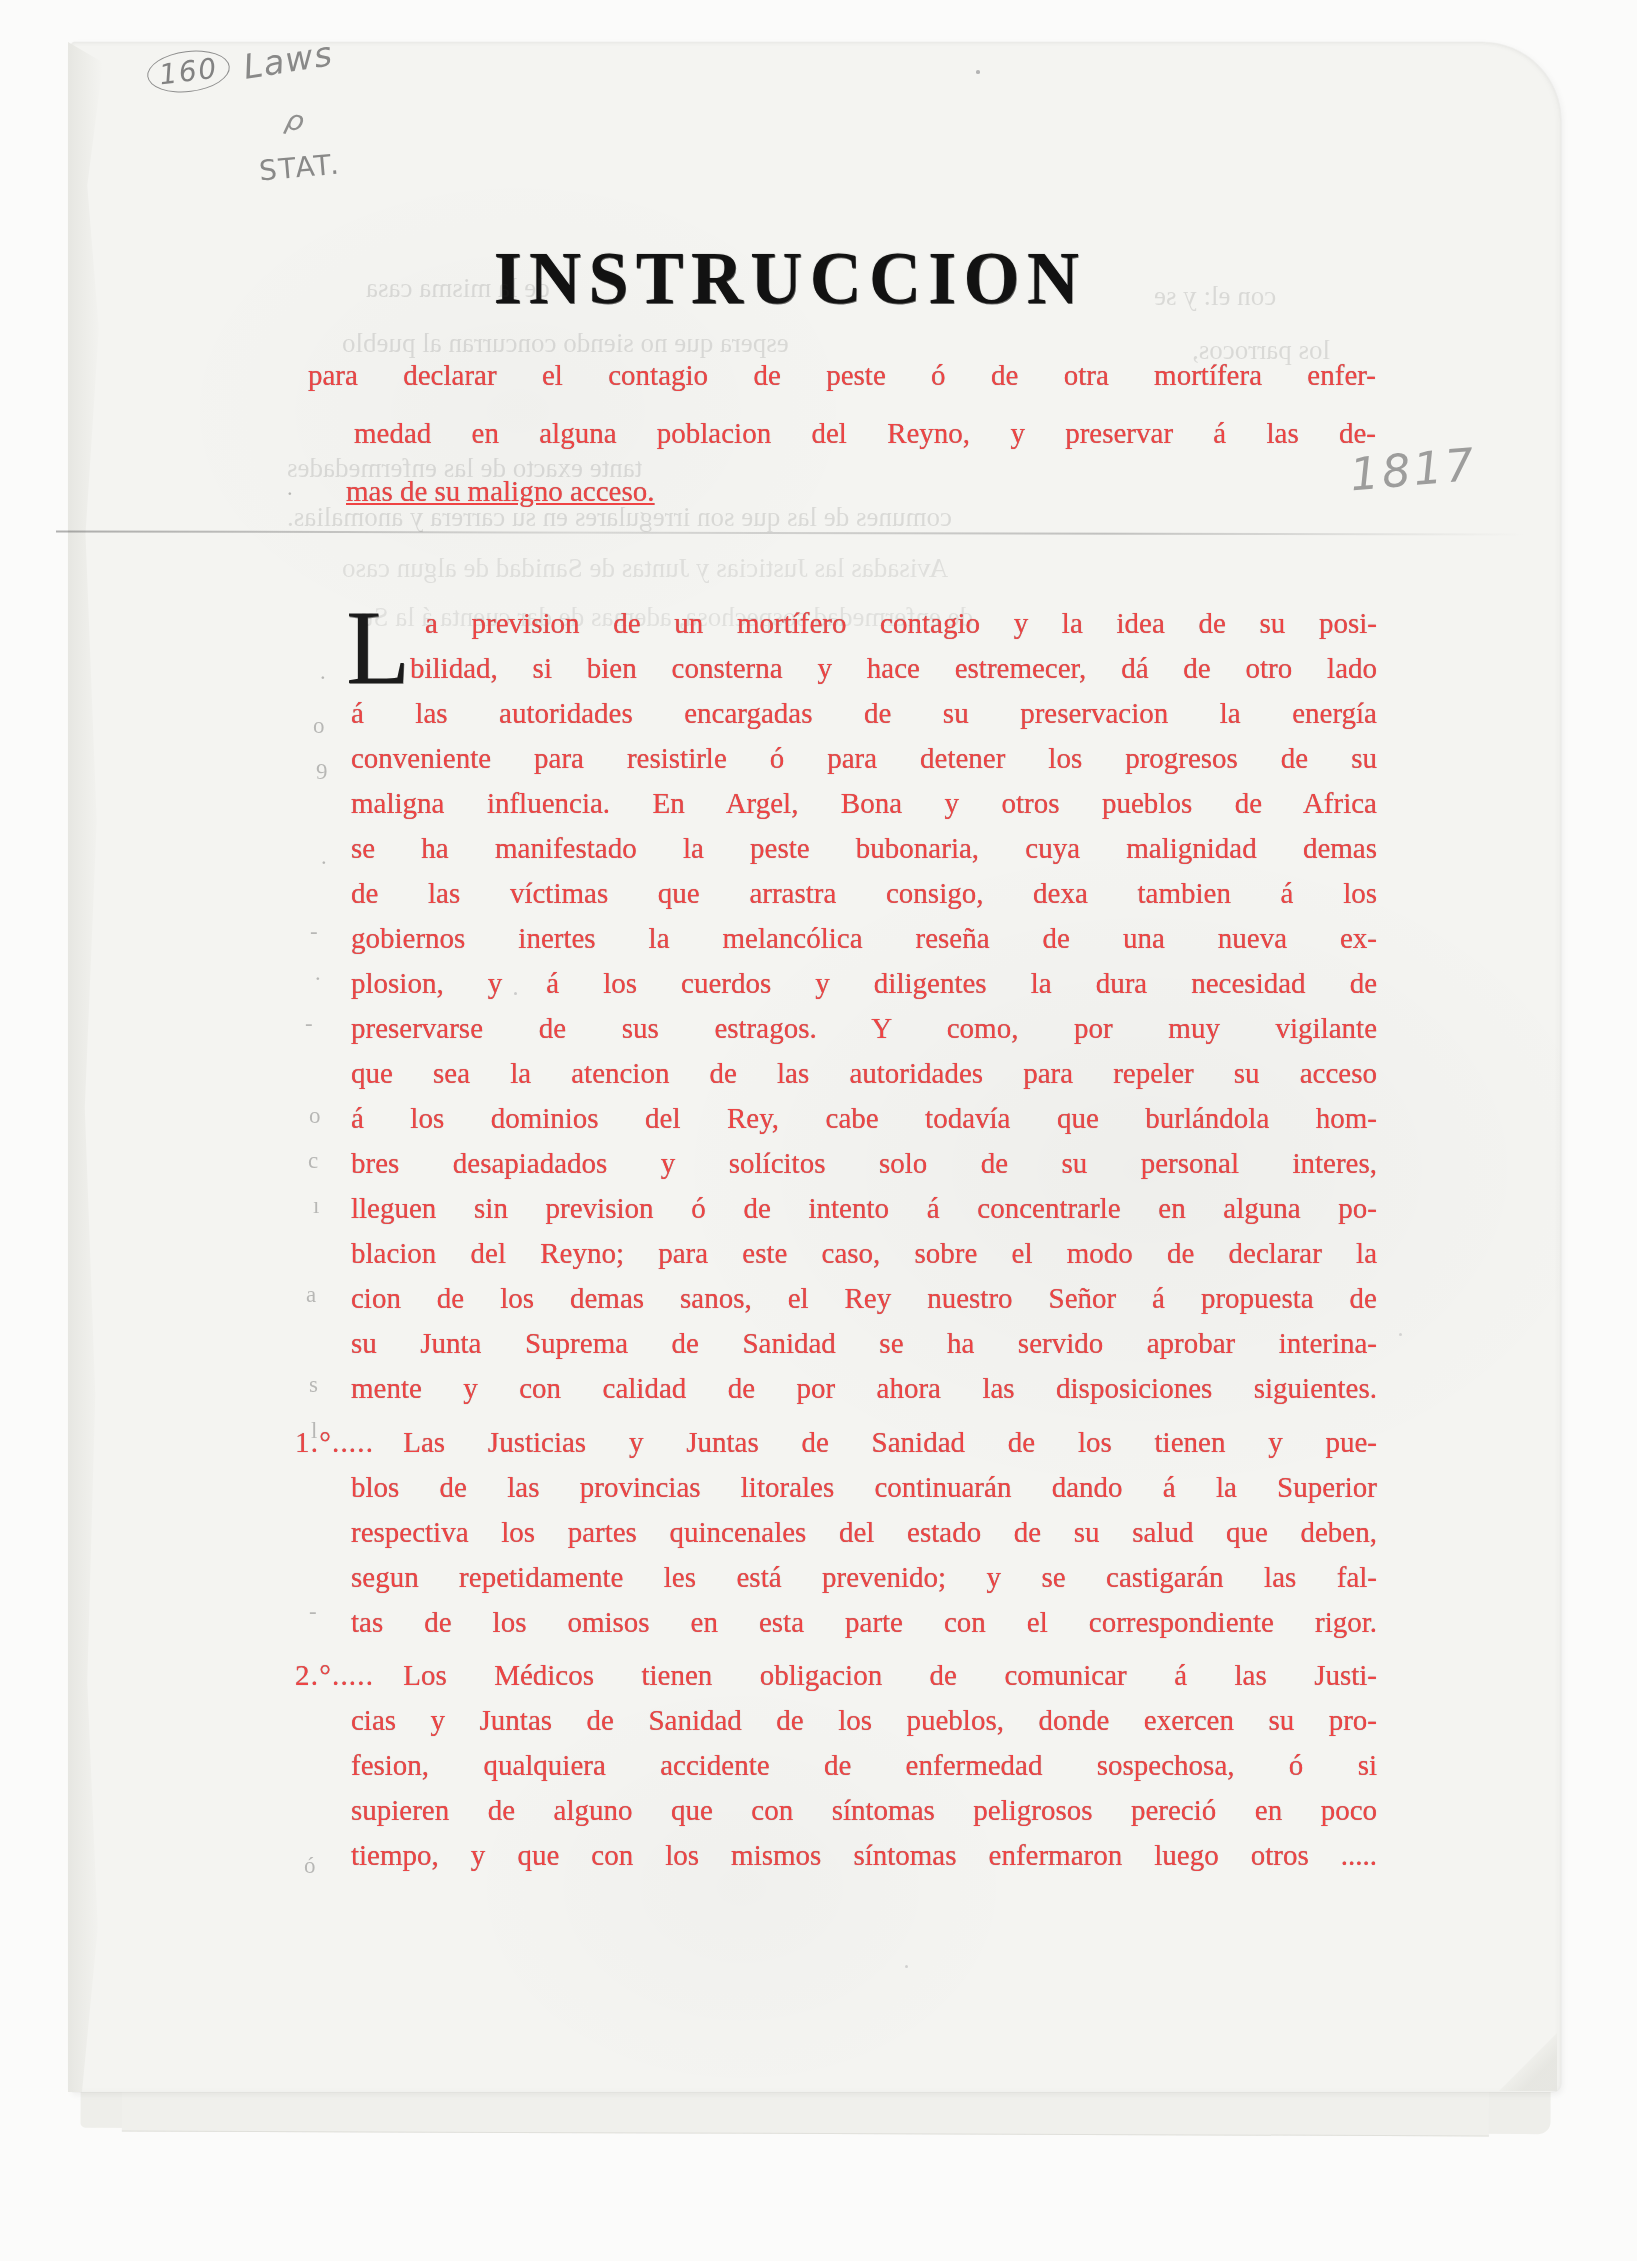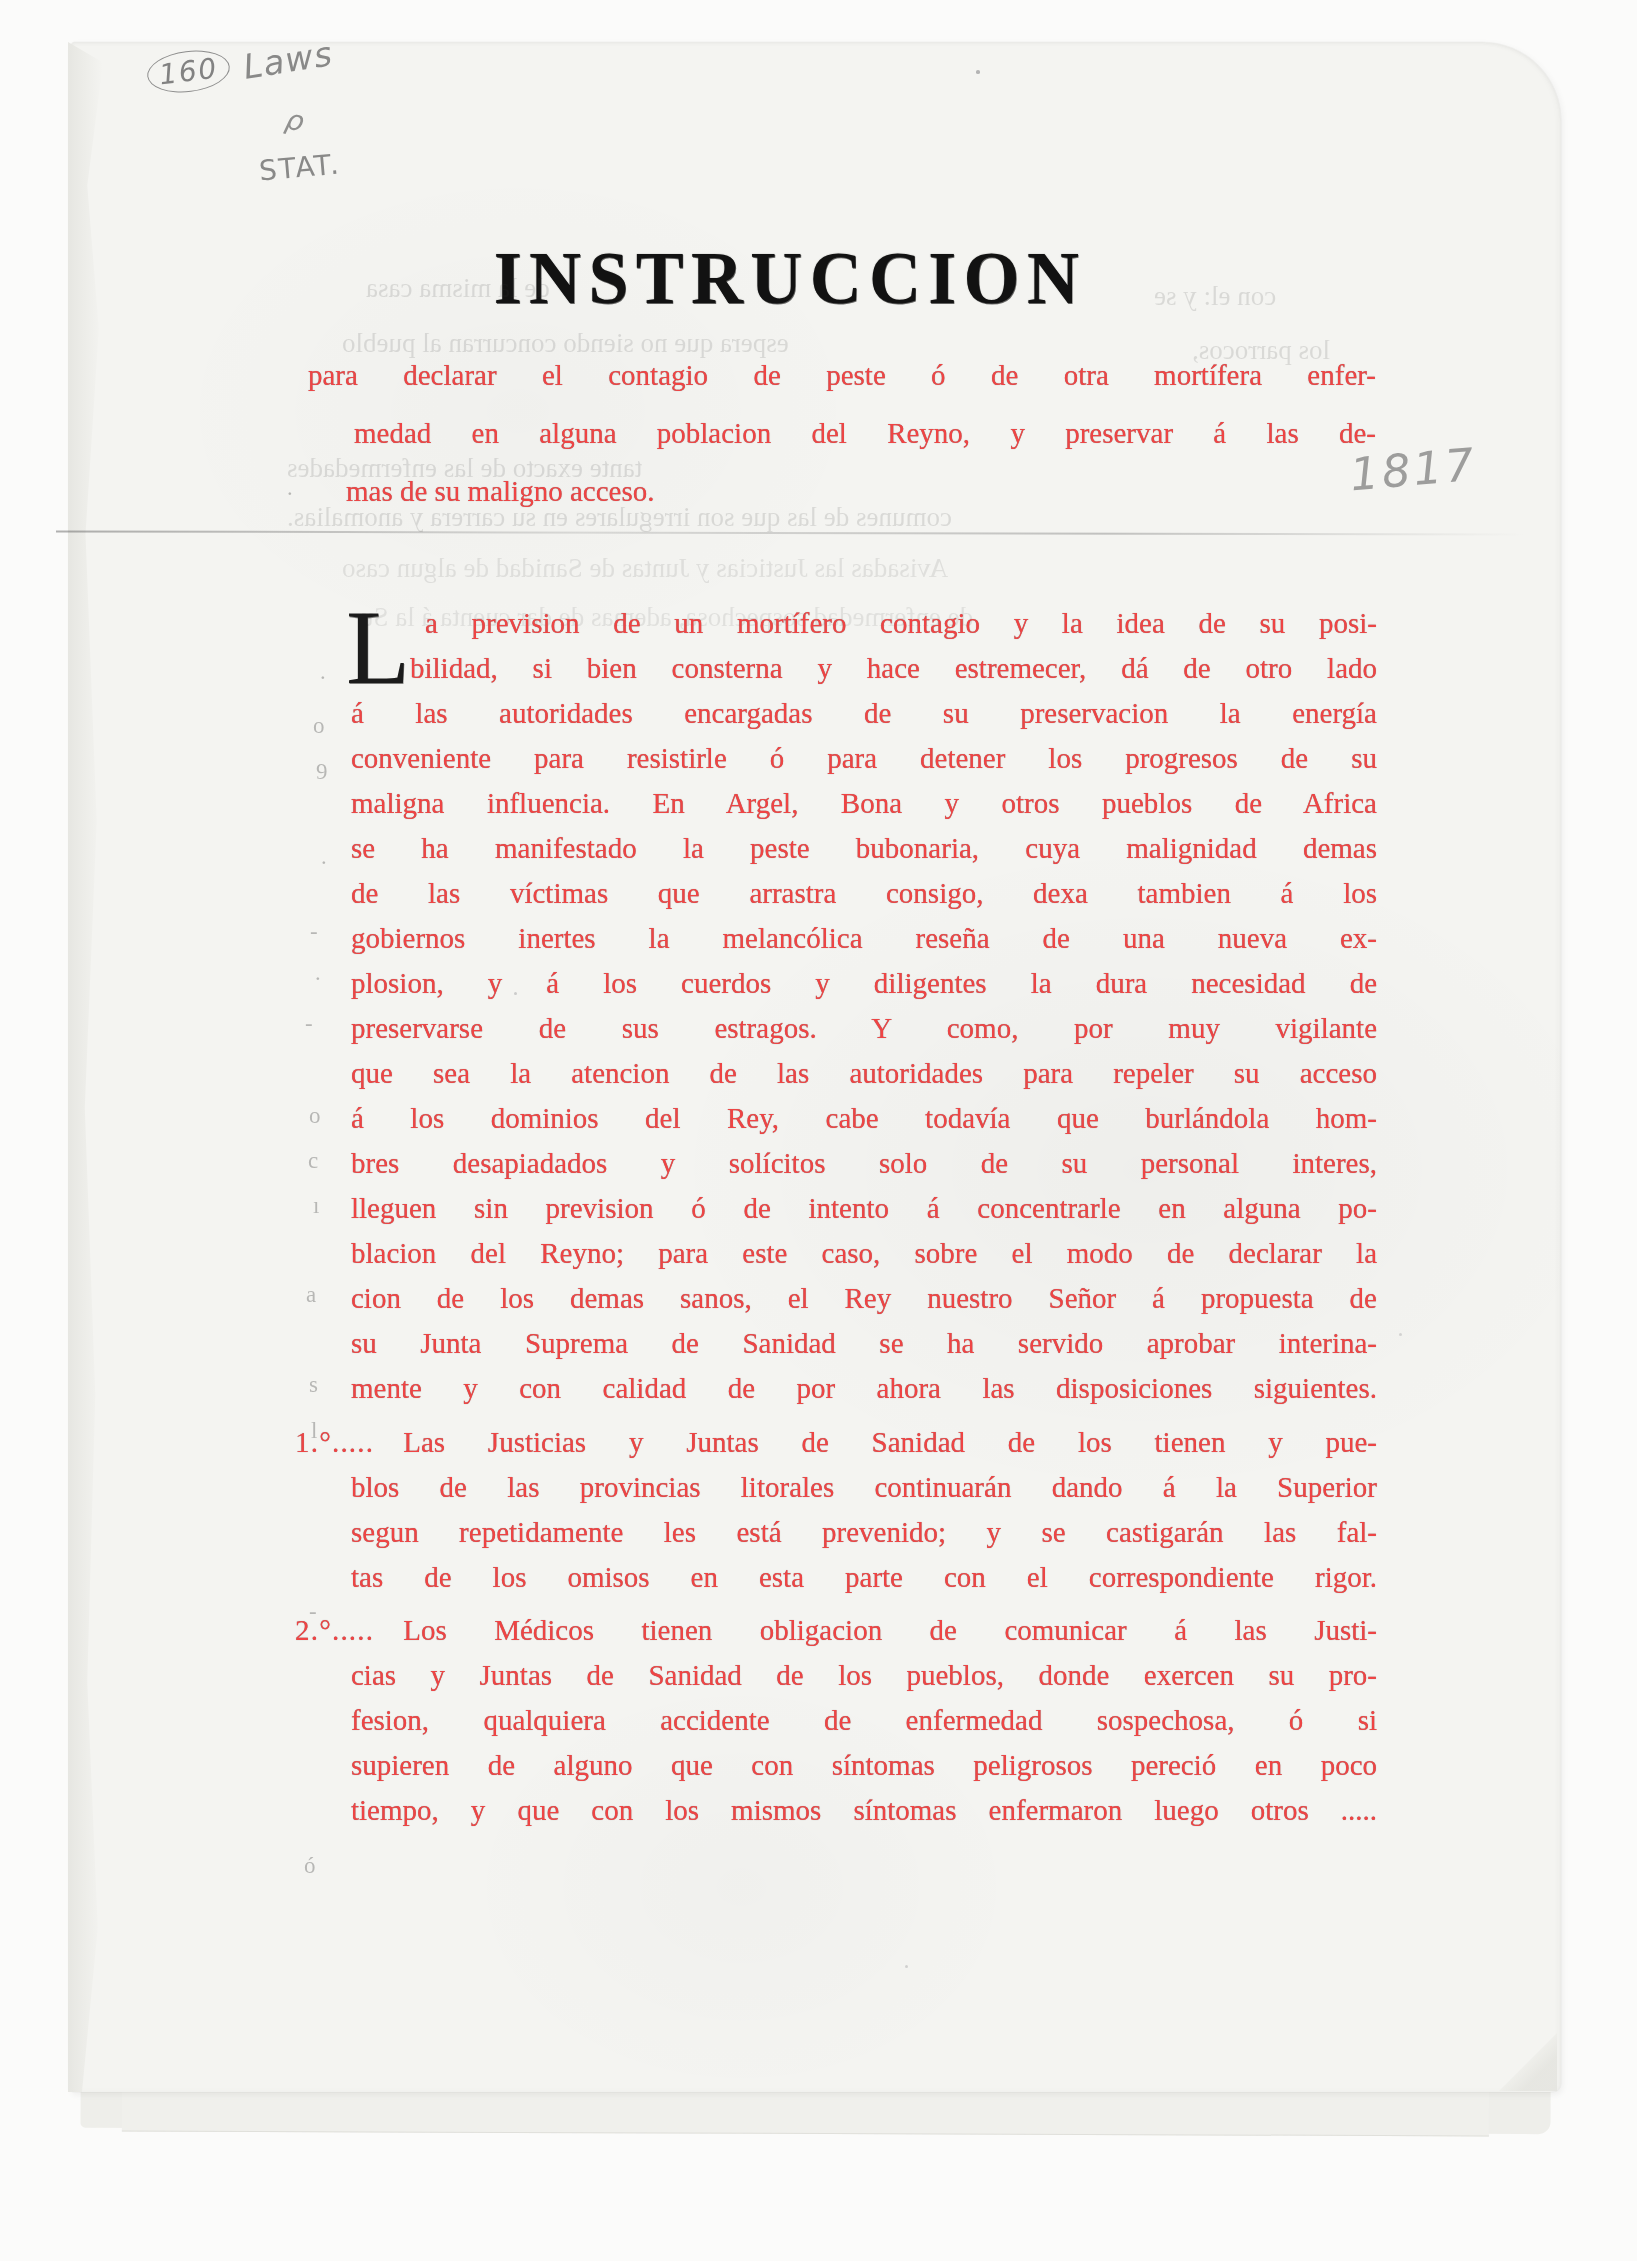--- a/index.html
+++ b/index.html
@@ -52,21 +52,21 @@
   .ink{color:#ef4444;text-shadow:0 0 0.7px rgba(25,25,25,.55);}
   .doc-title{position:absolute;left:256px;top:239px;width:1068px;text-align:center;
              font-size:72px;font-weight:700;letter-spacing:7.3px;line-height:1.1;
              color:#121212;text-shadow:0.6px 0.6px 0 rgba(10,10,10,.6),0 0 1.2px rgba(20,20,20,.4);
              transform:scaleY(1.04);}
   .subtitle{position:absolute;left:308px;top:346px;width:1068px;
             font-size:29px;line-height:58px;}
   .subtitle .l2{padding-left:46px;}
   .subtitle .l3{padding-left:38px;}
   .jline{text-align:justify;text-align-last:justify;}
-  .endline{text-align:left;text-align-last:left;}
+  .endline{text-align:left;text-align-last:left;text-decoration:underline;}
 
   .bodytext{position:absolute;left:351px;top:601px;width:1026px;
             font-size:29px;line-height:45px;z-index:4;}
   .dropcap{position:absolute;left:346px;top:595px;font-size:105px;line-height:1;
            font-weight:400;color:#1b1b1b;z-index:5;
            text-shadow:0.6px 0.6px 0 rgba(10,10,10,.5);}
   .ind1{padding-left:74px;}
   .ind2{padding-left:59px;}
   .item{margin-top:8.5px;}
   .item-first{margin-left:-56px;}
@@ -157,20 +157,21 @@
     <div class="jline">blacion del Reyno; para este caso, sobre el modo de declarar la</div>
     <div class="jline">cion de los demas sanos, el Rey nuestro Señor á propuesta de</div>
     <div class="jline">su Junta Suprema de Sanidad se ha servido aprobar interina-</div>
     <div class="jline">mente y con calidad de por ahora las disposiciones siguientes.</div>
 
     <div class="item">
       <div class="jline item-first">
         <span class="marker">1.°.....</span><span>Las Justicias y Juntas de Sanidad de los tienen y pue-</span>
       </div>
       <div class="jline">blos de las provincias litorales continuarán dando á la Superior</div>
+      <div class="jline">respectiva los partes quincenales del estado de su salud que deben,</div>
       <div class="jline">segun repetidamente les está prevenido; y se castigarán las fal-</div>
       <div class="jline">tas de los omisos en esta parte con el correspondiente rigor.</div>
     </div>
 
     <div class="item">
       <div class="jline item-first">
         <span class="marker">2.°.....</span><span>Los Médicos tienen obligacion de comunicar á las Justi-</span>
       </div>
       <div class="jline">cias y Juntas de Sanidad de los pueblos, donde exercen su pro-</div>
       <div class="jline">fesion, qualquiera accidente de enfermedad sospechosa, ó si</div>

